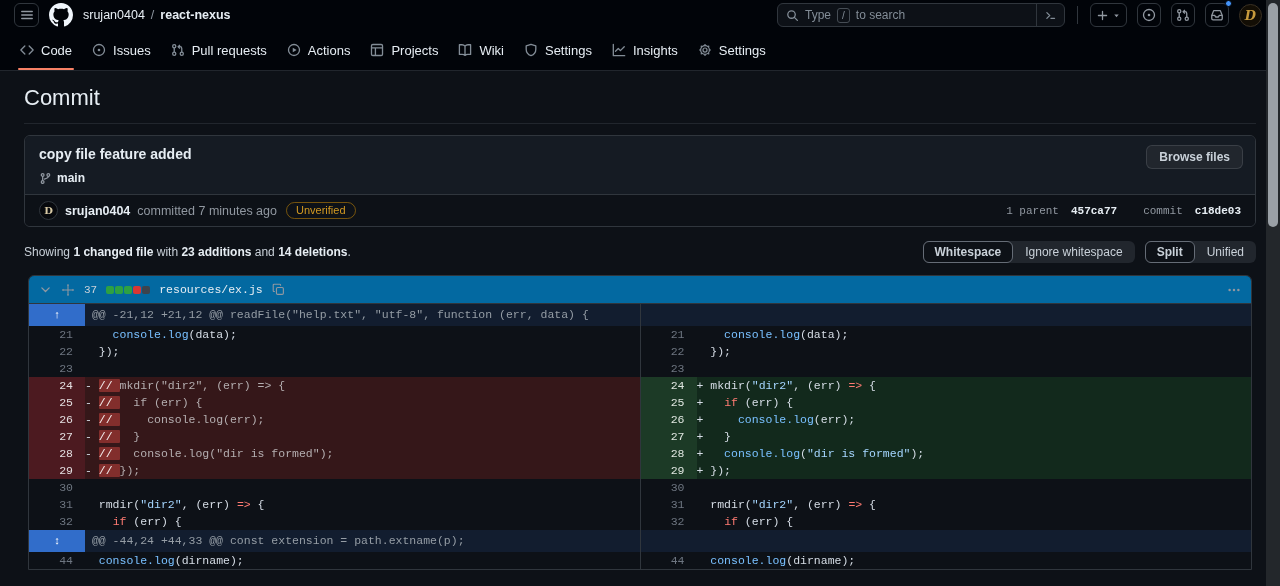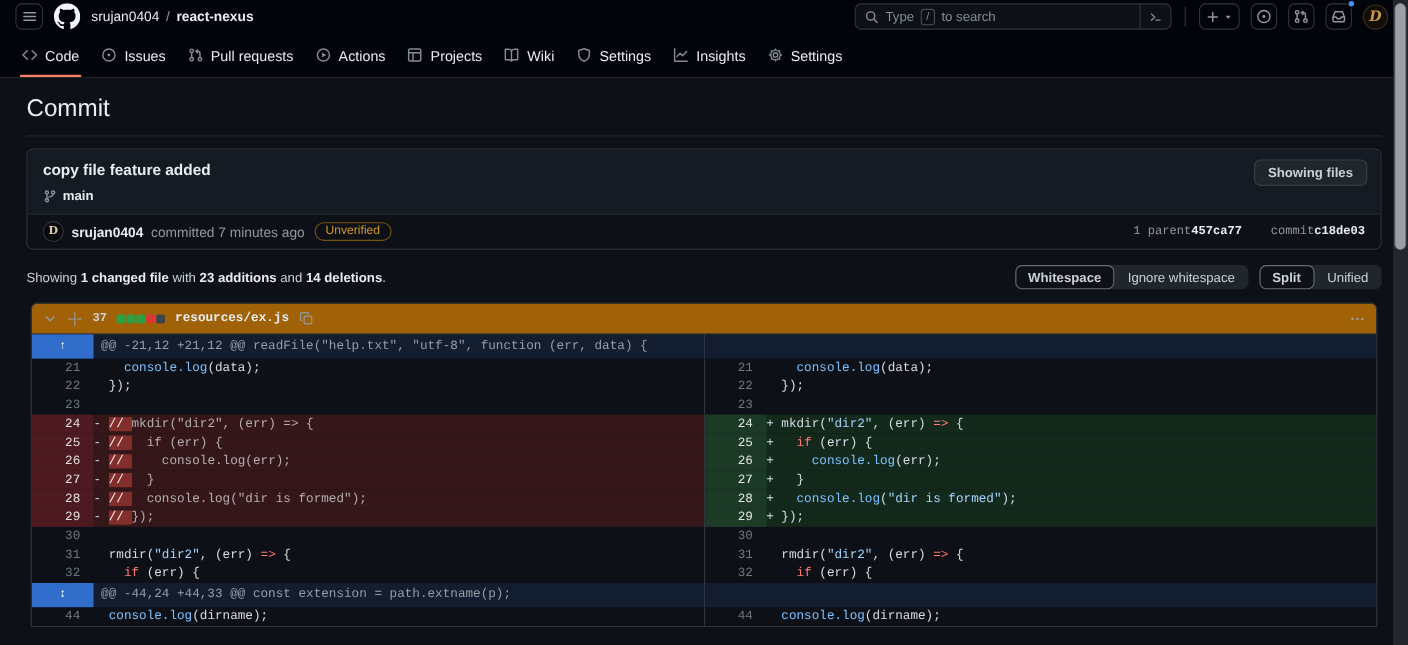--- a/index.html
+++ b/index.html
@@ -68,42 +68,42 @@
   .mini-avatar { width:19px; height:19px; border-radius:50%; background:#07090d;
     border:1px solid #30363d; display:flex; align-items:center; justify-content:center;
     font-family:"DejaVu Serif", serif; font-weight:700; font-size:10px; color:#d9cba6; }
   .committer { font-weight:700; }
   .commit-when { color:#9198a1; }
   .badge-unverified { margin-left:2px; border:1px solid rgba(187,128,9,0.6);
     color:#d29922; border-radius:999px; font-size:11px; padding:1px 9px 2px;
     cursor:pointer; background:transparent; font-family:"Liberation Sans",sans-serif; }
   .meta-right { margin-left:auto; font-family:"Liberation Mono", monospace;
     font-size:11px; color:#9198a1; display:flex; gap:26px; }
-  .meta-right .grp { display:flex; gap:0; align-items:flex-start; }
+  .meta-right .grp { display:flex; gap:12px; align-items:flex-start; }
   .sha-link { color:#e6edf3; font-weight:700; 
     text-underline-offset:2px; cursor:pointer; }
   .sha-plain { color:#e6edf3; font-weight:700; }
 
   
   .summary { margin:14px 24px 0; display:flex; align-items:center; }
   .summary-text { font-size:12px; color:#c9d1d9; white-space:pre; }
   .summary-text b { color:#e6edf3; }
   .controls { margin-left:auto; display:flex; gap:10px; }
   .seg { display:flex; background:#21262d; border-radius:6px; padding:0; }
   .seg button { border:1px solid transparent; background:transparent; color:#c9d1d9;
     font-size:12px; padding:3px 11px; border-radius:6px; cursor:pointer;
     font-family:"Liberation Sans", sans-serif; }
   .seg button.sel { background:#0d1117; border-color:#656c76; font-weight:700; }
 
   
   .diffbox { margin:12px 28px 0; border:1px solid #30363d; border-radius:6px 6px 0 0;
     overflow:hidden; }
-  .filehead { height:28px; background:#a16207; border-bottom:1px solid #30363d;
+  .filehead { height:28px; background:#0369a1; border-bottom:1px solid #30363d;
     display:flex; align-items:center; gap:9px; padding:0 10px; font-size:12px;
-    color:#9198a1;font-weight:bold; }
+    color:#9198a1; }
   .filehead .cnt { color:#c9d1d9; font-family:"Liberation Mono",monospace; font-size:11px; }
   .blocks { display:flex; gap:1px; }
   .blk { width:8px; height:8px; border-radius:2px; }
   .blk.added { background:#2ea043; }
   .blk.deleted { background:#da3633; }
   .blk.neutral { background:#3d444d; }
   .fname { color:#e6edf3; font-family:"Liberation Mono",monospace; font-size:11.5px; }
   .kebab { margin-left:auto; color:#9198a1; display:flex; cursor:pointer; }
 
   .diffbody { font-family:"Liberation Mono", monospace; font-size:11.5px; }
@@ -310,21 +310,21 @@
         <span class="bicon">
           <svg width="13" height="13" viewBox="0 0 16 16" fill="none" stroke="currentColor" stroke-width="1.5">
               <circle cx="4.5" cy="3.6" r="1.7"></circle>
               <circle cx="4.5" cy="12.4" r="1.7"></circle>
               <circle cx="11.5" cy="3.6" r="1.7"></circle>
               <path d="M4.5 5.3v5.4M11.5 5.3c0 2.6-3.3 3.1-5.5 3.6"></path>
             </svg>
         </span>
         <span>main</span>
       </div>
-      <button class="browse-btn">Showing files</button>
+      <button class="browse-btn">Browse files</button>
     </div>
     <div class="commit-meta">
       <span class="mini-avatar">D</span>
       <a class="committer">srujan0404</a>
       <span class="commit-when">committed 7 minutes ago</span>
       <button class="badge-unverified">Unverified</button>
       <span class="meta-right">
         <span class="grp">
           <span>1 parent</span>
           <a class="sha-link">457ca77</a>

